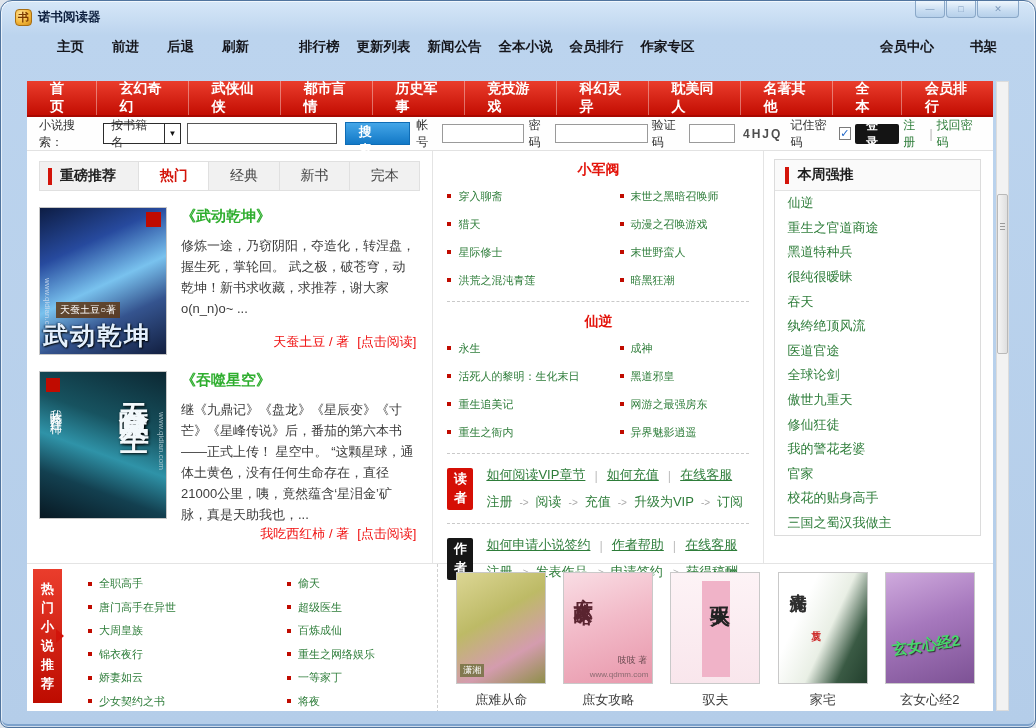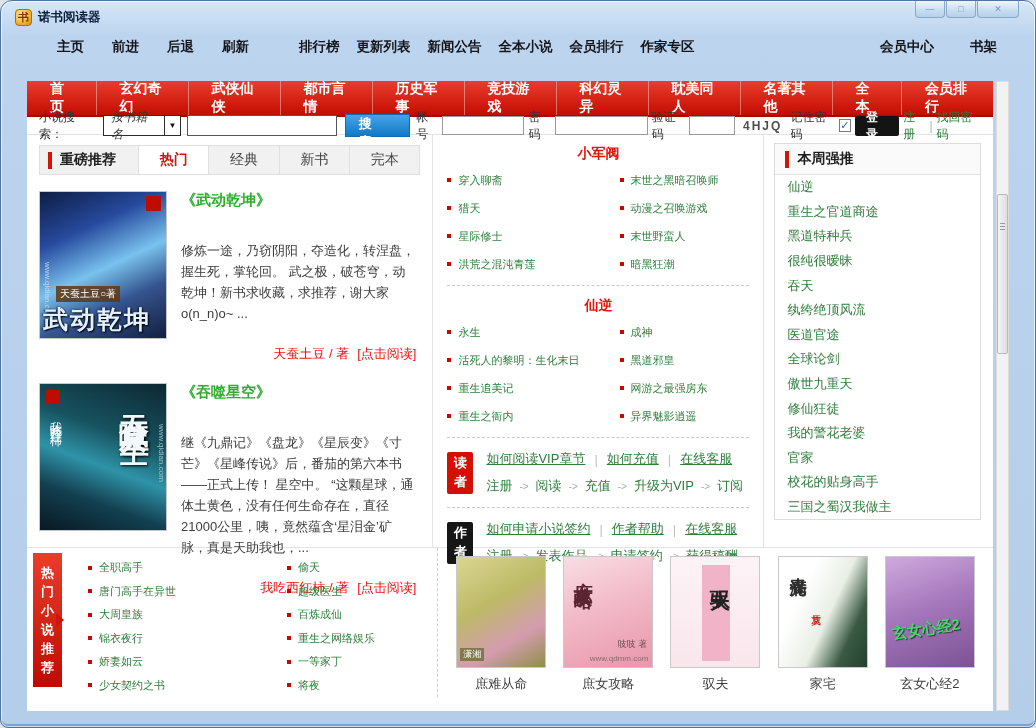--- a/index.html
+++ b/index.html
@@ -30,24 +30,24 @@
   .tb-right .tb-item{ margin-left:36px; }
   .tb-item{ cursor:pointer; }
   
   .content{ position:absolute; left:26px; top:80px; width:966px; bottom:16px; background:#fff; overflow:hidden; }
   
   .rednav{ height:36px; display:flex; background:linear-gradient(#ea3d2c,#c30d02); border-bottom:2px solid #a80800;}
   .nav-item{ display:flex; align-items:center; padding:0 23px; color:#fff; font-weight:bold;
     font-size:14px; border-right:1px solid rgba(255,255,255,.38); cursor:pointer; }
   .nav-item:last-child{ border-right:none; }
   
-  .searchbar{ height:18px; display:flex; align-items:center; gap:6px; padding:0 12px;
+  .searchbar{ height:34px; display:flex; align-items:center; gap:6px; padding:0 12px;
     border-bottom:1px solid #e2e2e2; font-size:12px; color:#333; background:#fefefe;}
   .sel{ display:flex; align-items:center; height:21px; border:1px solid #2c2c2c; background:#fff;}
-  .sel-text{ padding:0 7px; font-size:12px;font-style:italic; }
+  .sel-text{ padding:0 7px; font-size:12px; }
   .sel-arrow{ width:16px; height:100%; display:flex; align-items:center; justify-content:center;
     border-left:1px solid #2c2c2c; font-size:8px; color:#111; }
   .inp{ height:21px; width:150px; border:1px solid #555; background:#fff; }
   .btn-search{ height:23px; padding:0 13px; margin-left:2px; border:1px solid #0e6cb5; cursor:pointer;
     background:linear-gradient(#44a6e8,#1278c6); color:#fff; font-weight:bold; font-size:13px; letter-spacing:3px;}
   .login-zone{ margin-left:auto; display:flex; align-items:center; gap:4px; }
   .inp-s{ height:19px; border:1px solid #9a9a9a; background:#fff; }
   .captcha{ color:#4e4e4e; font-weight:bold; letter-spacing:2px; margin:0 4px; }
   .chk{ width:13px; height:13px; border:1px solid #7b7b7b; background:#fff; color:#1a62c5;
     font-size:11px; line-height:11px; text-align:center; cursor:pointer; }
@@ -72,21 +72,21 @@
     background:rgba(95,55,20,.85); padding:1px 4px; white-space:nowrap; }
   .c1 .ctitle{ position:absolute; left:3px; bottom:2px; font-size:25px; font-weight:bold; color:#e4f0fd;
     letter-spacing:2px; text-shadow:1px 1px 2px #000, -1px 0 2px #024; white-space:nowrap;}
   .c1 .csite{ position:absolute; left:3px; top:70px; writing-mode:vertical-rl; font-size:8px; color:#cfdcee; opacity:.85;}
   .c2{ background:linear-gradient(200deg,#0c2833 0%,#175360 35%,#2f93a8 55%,#134050 75%,#081822 100%); }
   .c2 .cseal{ position:absolute; top:6px; left:6px; width:14px; height:14px; background:#c00b00; }
   .c2 .cbyline{ position:absolute; left:7px; top:28px; writing-mode:vertical-rl; font-size:12px; color:#fff; letter-spacing:3px;}
   .c2 .ctitle{ position:absolute; right:12px; top:8px; writing-mode:vertical-rl; font-size:30px; font-weight:bold;
     color:#f2f8fb; letter-spacing:6px; font-family:"Liberation Serif","DejaVu Serif",serif; text-shadow:1px 1px 3px #000;}
   .c2 .csite{ position:absolute; right:0; top:40px; writing-mode:vertical-rl; font-size:8px; color:#bfd3da; opacity:.8;}
-  .binfo{ flex:1; display:flex; flex-direction:column; padding-right:4px;gap:21px; }
+  .binfo{ flex:1; display:flex; flex-direction:column; padding-right:4px; }
   .btitle{ color:#2fae2f; font-weight:bold; font-size:15px; cursor:pointer; }
   .bdesc{ margin-top:9px; font-size:13px; color:#3c3c3c; line-height:1.62; }
   .bauthor{ margin-top:auto; padding-bottom:4px; text-align:right; font-size:13px; color:#f01010; }
   .bauthor .readlink{ margin-left:8px; cursor:pointer; }
   
   .midcol{ width:334px; border-left:1px solid #e4e4e4; border-right:1px solid #e4e4e4; padding:6px 14px 0; }
   .msec-title{ text-align:center; color:#e3140b; font-weight:bold; font-size:14px; height:25px; line-height:25px; }
   .mgrid{ display:grid; grid-template-columns:57% 43%; }
   .mlink{ display:flex; align-items:center; height:28px; font-size:11px; color:#2e7d3a; cursor:pointer; white-space:nowrap;}
   .bullet{ width:4px; height:4px; background:#c00b00; margin-right:7px; flex:none;}

